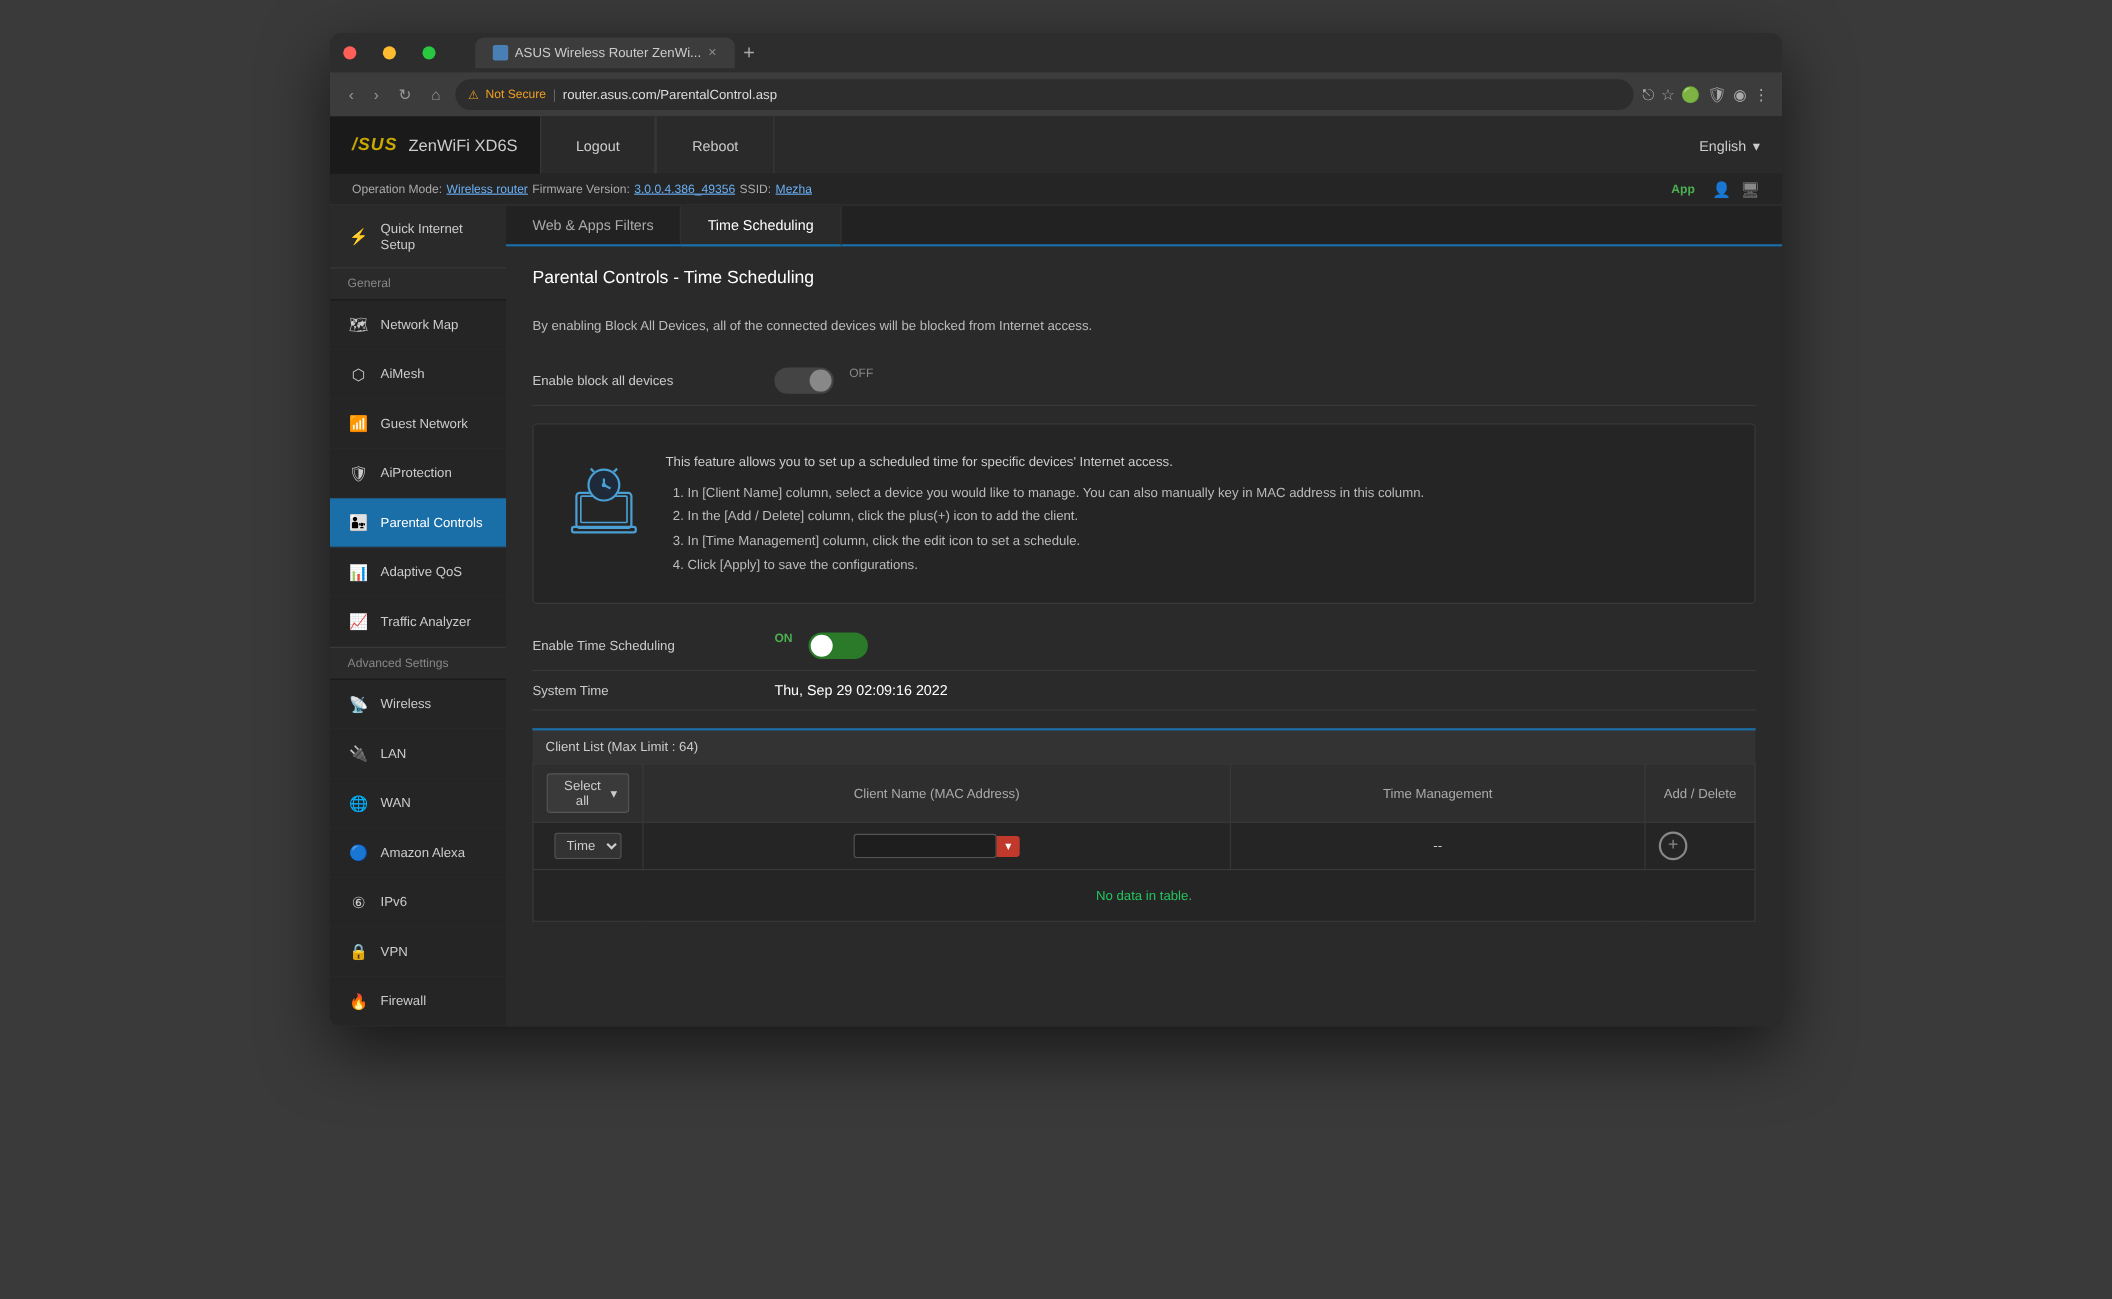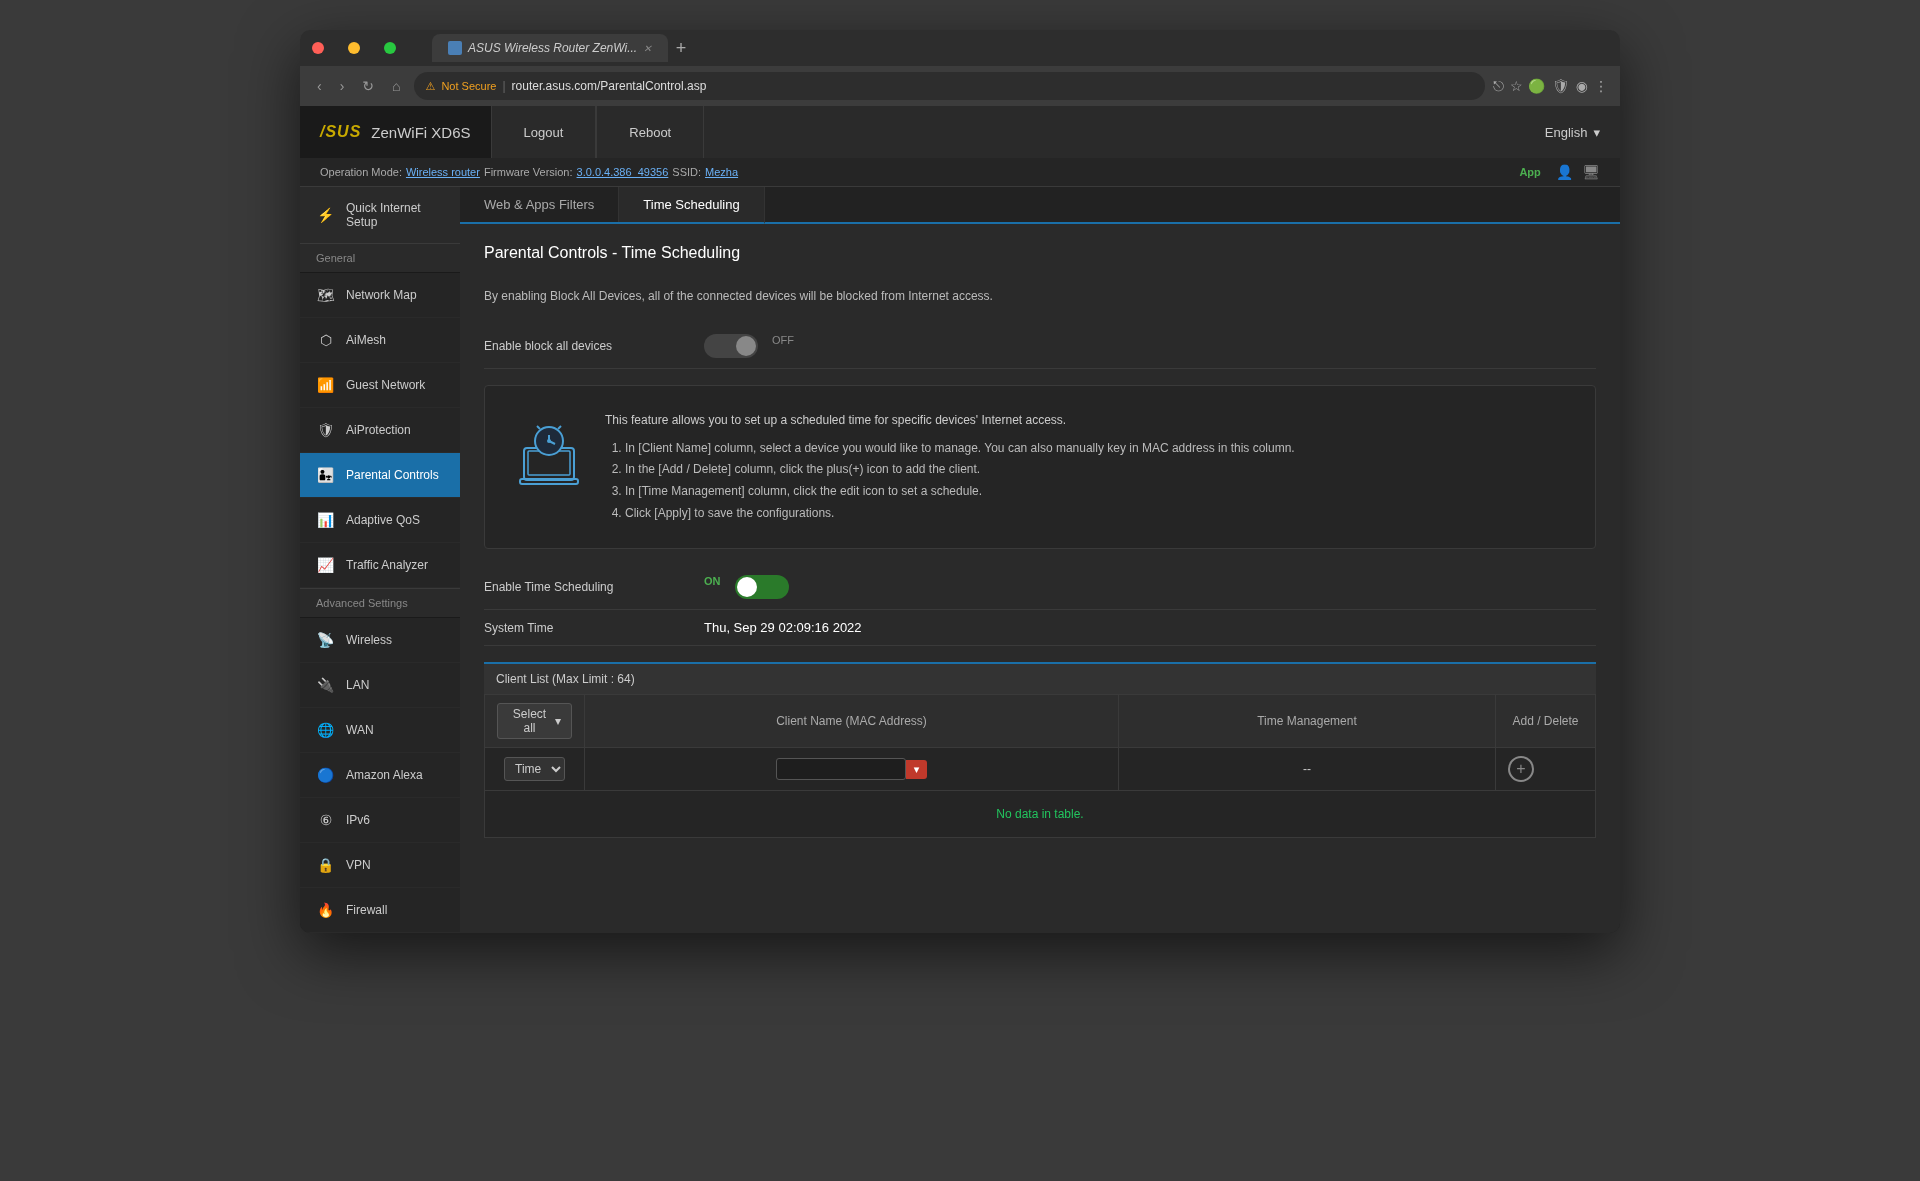--- a/index.html
+++ b/index.html
@@ -19,21 +19,20 @@
       overflow: hidden;
       box-shadow: 0 20px 60px rgba(0,0,0,0.6);
     }
     .browser-titlebar {
       background: #2d2d2d;
       height: 36px;
       display: flex;
       align-items: center;
       padding: 0 12px;
       gap: 24px;
-      font-style: italic;
     }
     .traffic-light { width: 12px; height: 12px; border-radius: 50%; }
     .tl-red { background: #ff5f57; }
     .tl-yellow { background: #febc2e; }
     .tl-green { background: #28c840; }
     .browser-tabs {
       display: flex;
       align-items: center;
       margin-left: 12px;
       gap: 4px;

